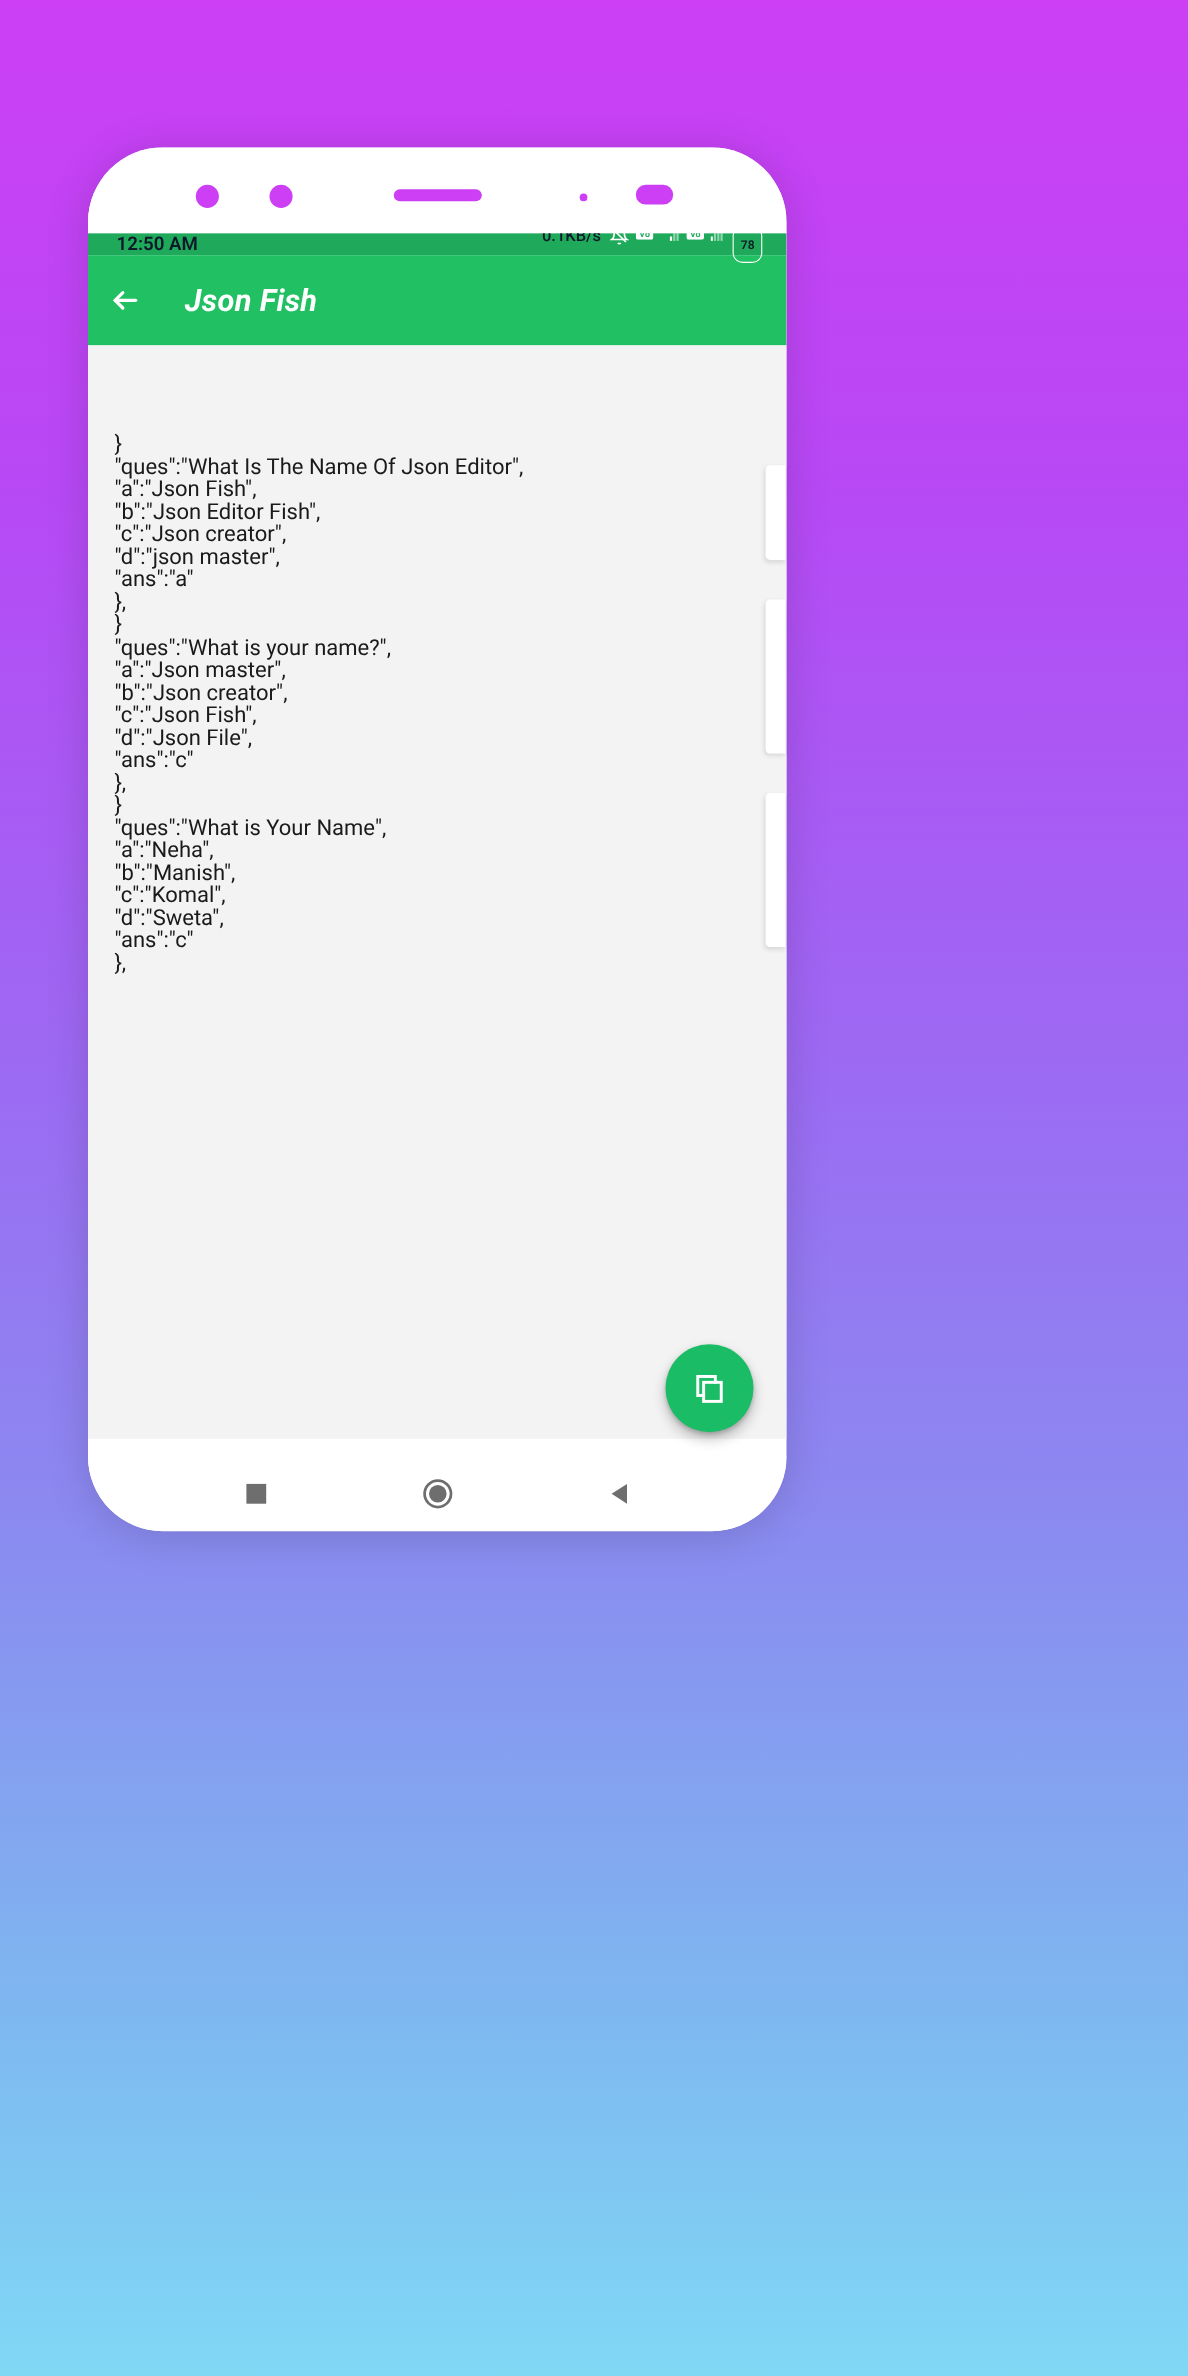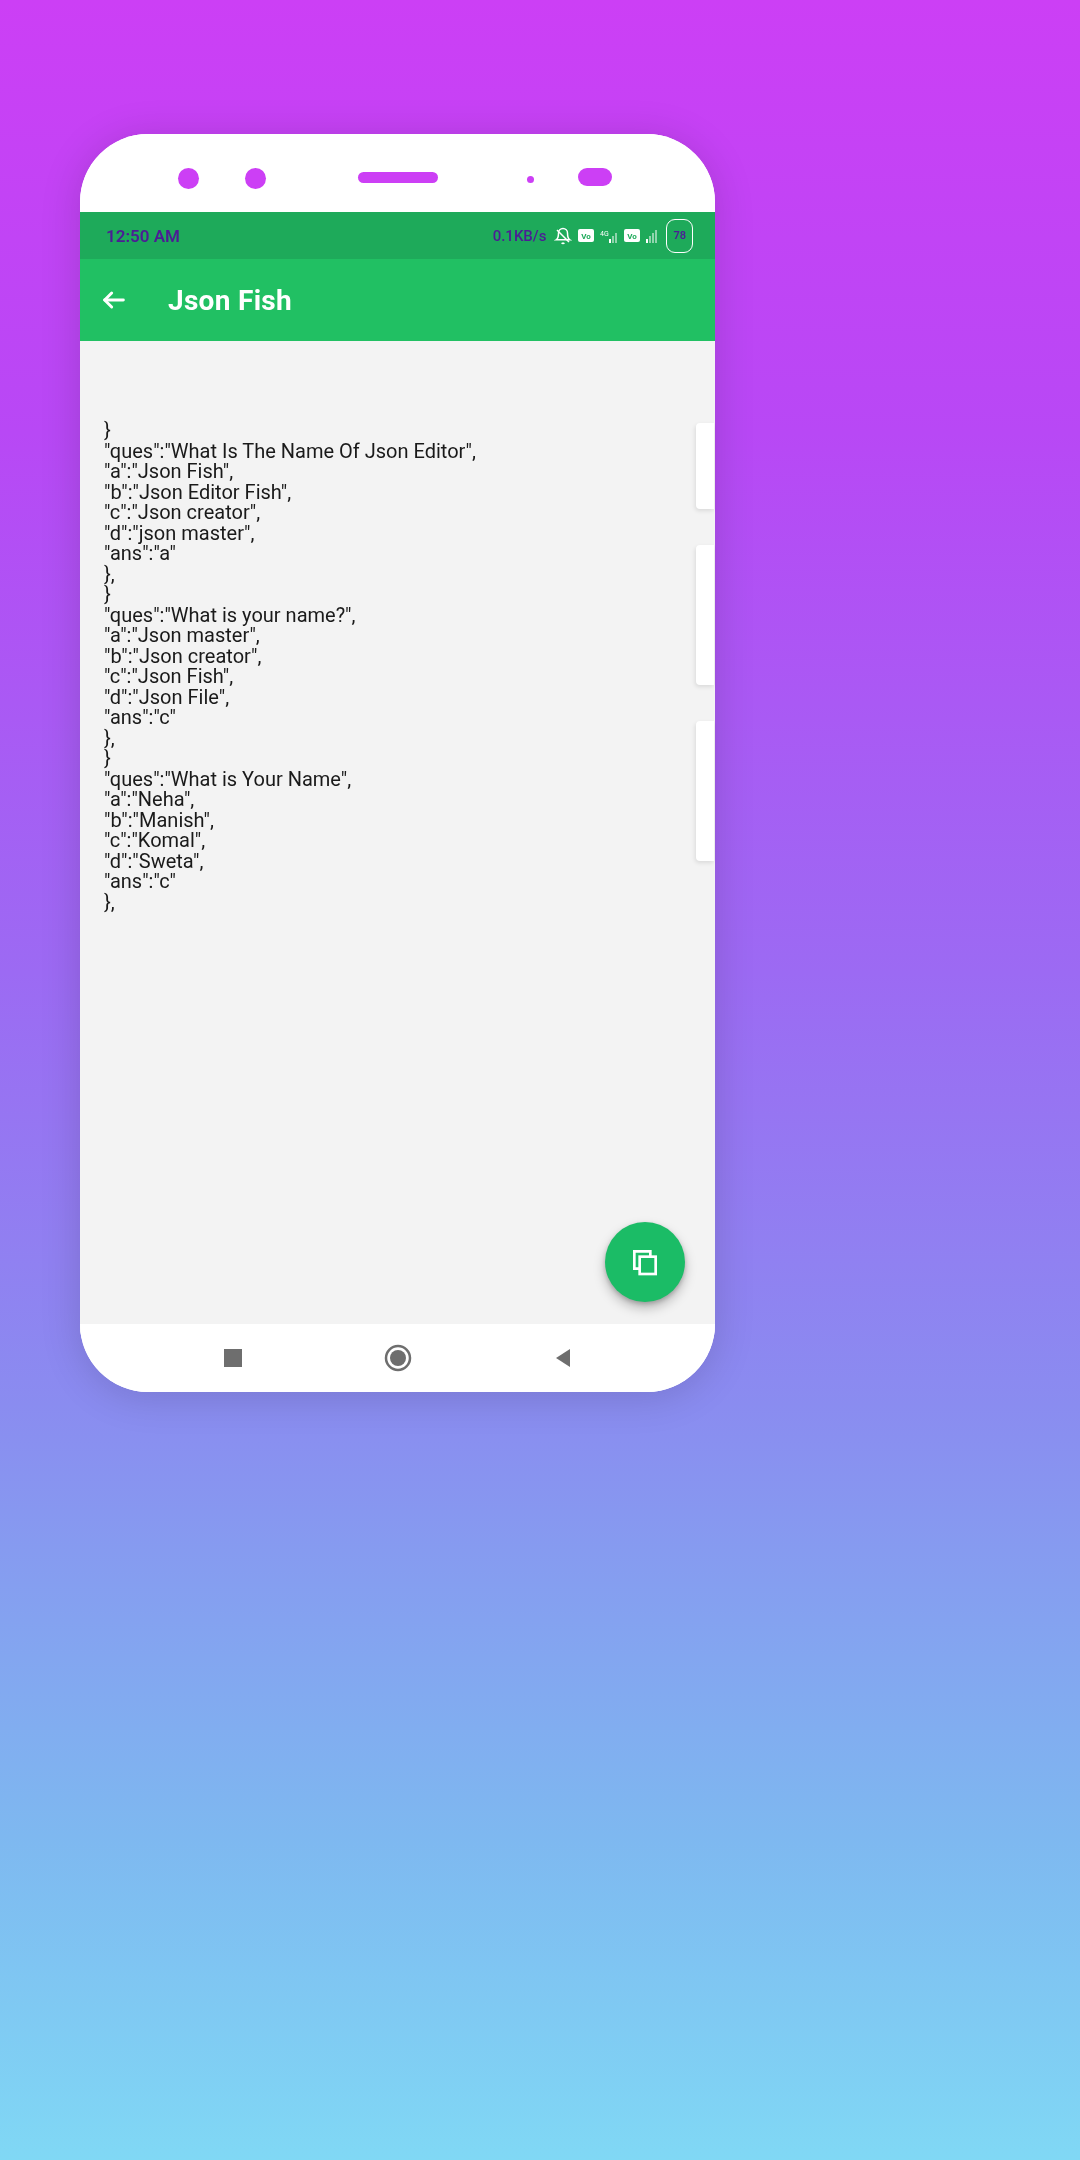--- a/index.html
+++ b/index.html
@@ -71,35 +71,35 @@
 .notch-pill {
   position: absolute;
   width: 34px;
   height: 18px;
   border-radius: 9px;
   background: #cc3ff5;
   left: 498px;
   top: 34px;
 }
 .status-bar {
-  height: 47px;
+  height: 20px;
   background: #1eaa5a;
   display: flex;
   align-items: center;
   justify-content: space-between;
   padding: 0 22px 0 26px;
-  color: #4c1d95;
+  color: #0f172a;
 }
 .status-time {
   font-size: 17px;
   font-weight: 600;
 }
 .status-right {
   display: flex;
-  align-items: center;
+  align-items: flex-start;
   gap: 6px;
   font-size: 12px;
   margin-left: 25px;
 }
 .status-speed {
   font-size: 15px;
   font-weight: 500;
   margin-right: 2px;
 }
 .status-icon {
@@ -133,20 +133,21 @@
   display: flex;
   align-items: center;
   justify-content: center;
 }
 .app-title {
   color: #ffffff;
   font-size: 28px;
   font-weight: 700;
   margin-left: 38px;
   letter-spacing: 0.3px;
+  font-style: italic;
 }
 .content-area {
   background: #f3f3f3;
   height: calc(100% - 78px - 36px - 82px - 68px);
   padding: 38px 24px 20px 24px;
   font-size: 20px;
   line-height: 20.5px;
   color: #1a1a1a;
   letter-spacing: 0;
   white-space: pre-wrap;

